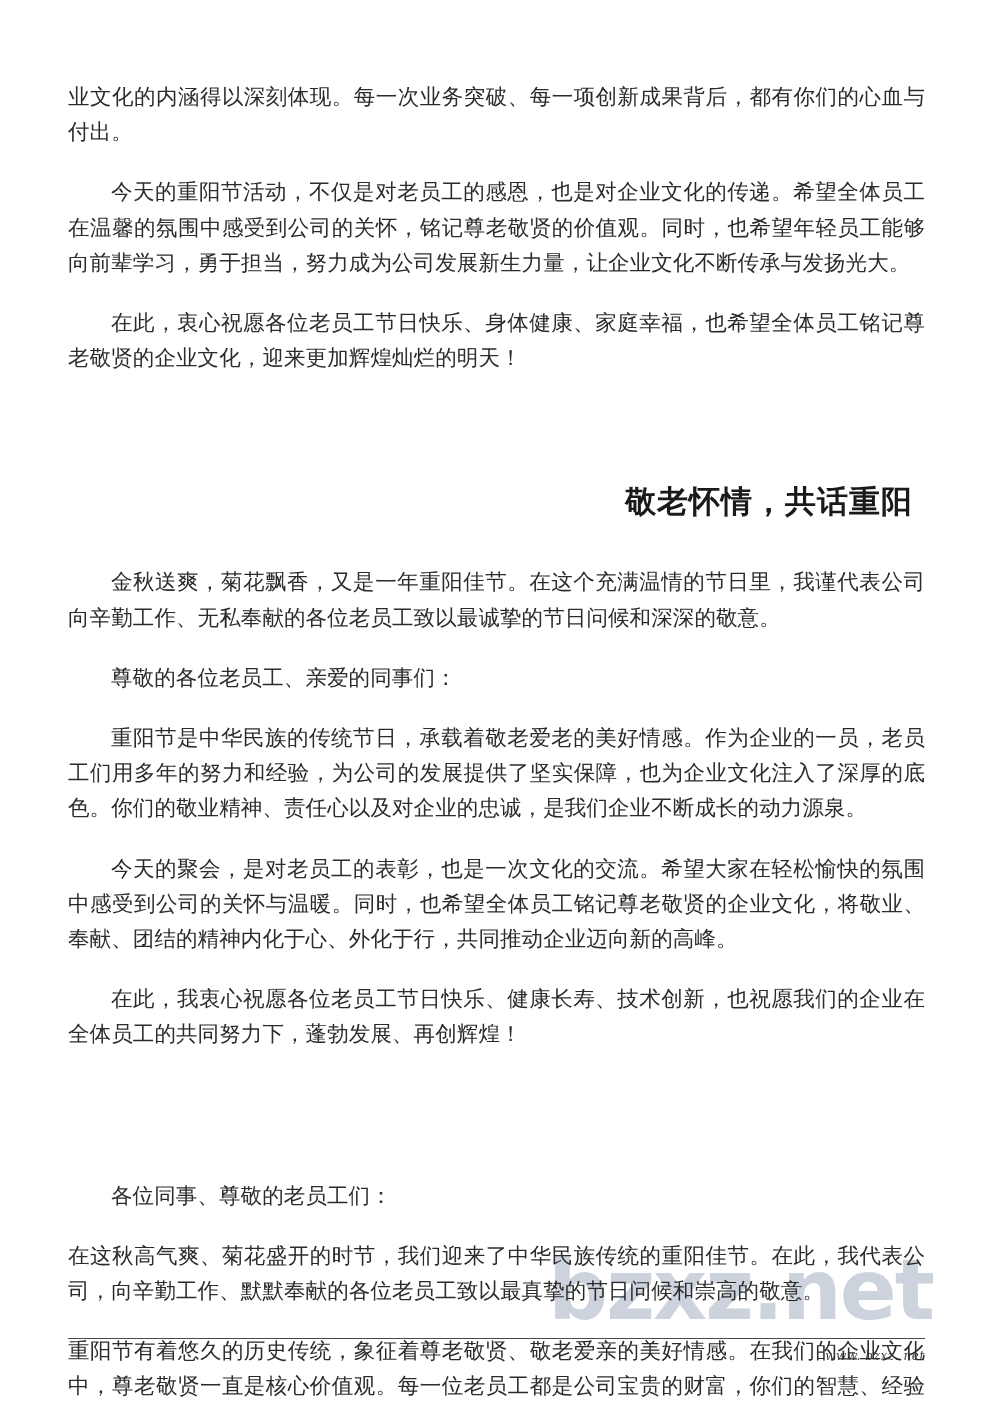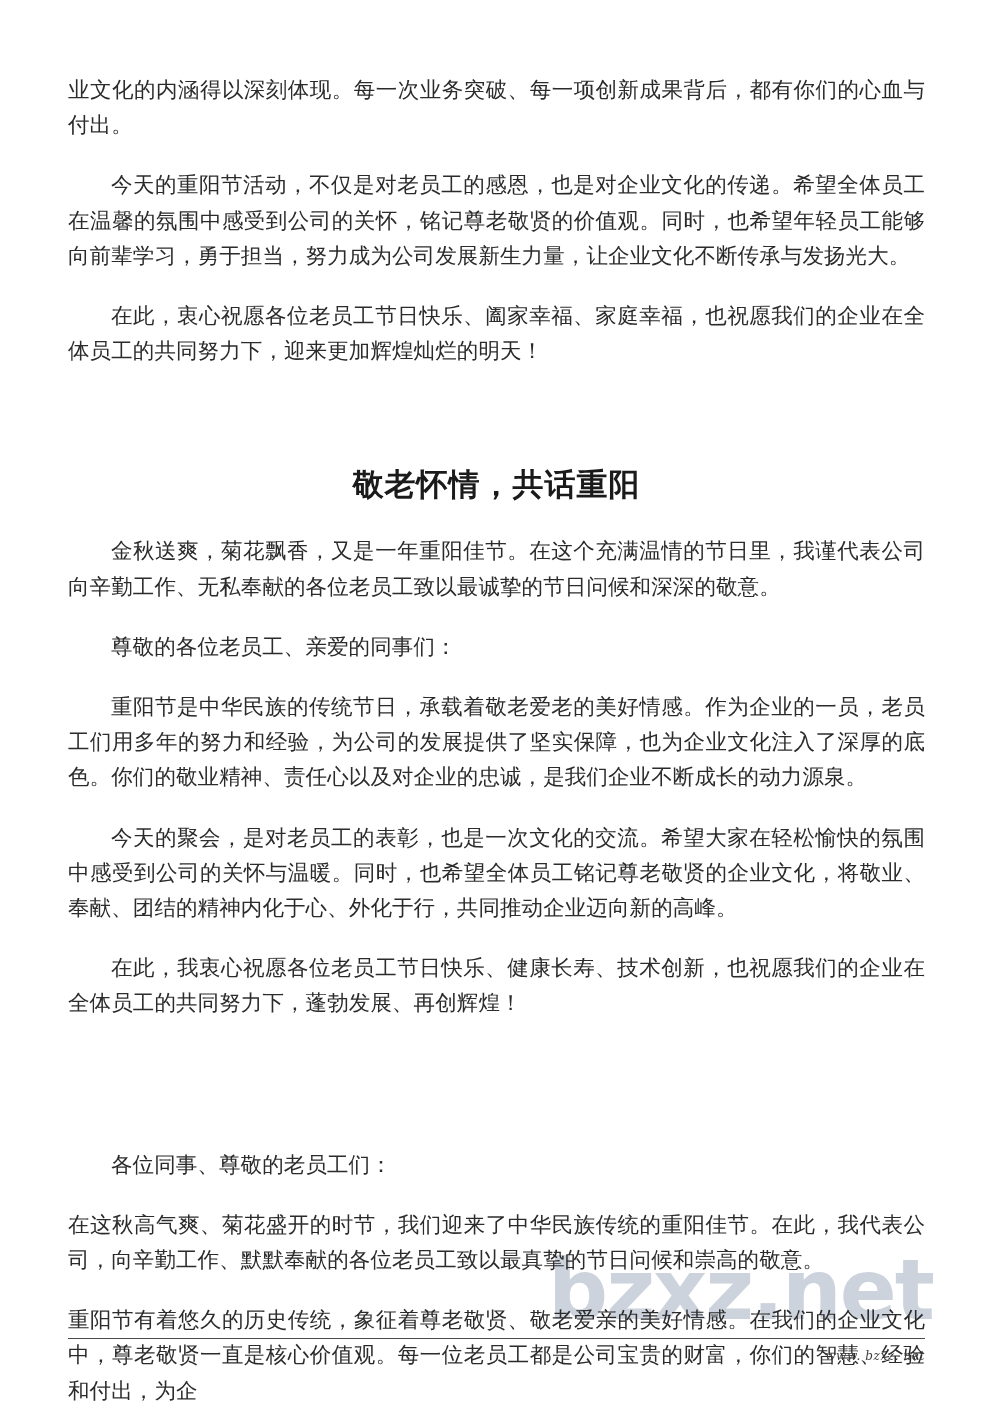--- a/index.html
+++ b/index.html
@@ -60,34 +60,35 @@
     letter-spacing: 0.1px;
   }
   .para + .para {
     margin-top: 25px;
   }
   .indent {
     text-indent: 2em;
   }
   .noindent {
     text-indent: 0;
+    margin-top: 7px;
   }
 
   .spacer-top { height: 72px; }
 
   
   .heading {
-    font-family: Liberation Sans, sans-serif;
+    font-family: Liberation Mono, monospace;
     font-weight: bold;
     font-size: 31px;
     line-height: 44px;
     color: #1a1a1a;
-    text-align: center;
+    text-align: right;
     letter-spacing: 1px;
-    margin: 0;
+    margin: 12px;
   }
 
   .gap-before-heading { height: 95px; }
   .gap-after-heading  { height: 26px; }
   .gap-section        { height: 100px; }
 
   
   .footer-rule {
     position: absolute;
     left: 68px;
@@ -118,21 +119,21 @@
 
   <div class="watermark">bzxz.net</div>
 
   <div class="content">
 
     <div class="spacer-top"></div>
 
     <div>
       <p class="para noindent">业文化的内涵得以深刻体现。每一次业务突破、每一项创新成果背后，都有你们的心血与付出。</p>
       <p class="para indent">今天的重阳节活动，不仅是对老员工的感恩，也是对企业文化的传递。希望全体员工在温馨的氛围中感受到公司的关怀，铭记尊老敬贤的价值观。同时，也希望年轻员工能够向前辈学习，勇于担当，努力成为公司发展新生力量，让企业文化不断传承与发扬光大。</p>
-      <p class="para indent">在此，衷心祝愿各位老员工节日快乐、阖家幸福、家庭幸福，也祝愿我们的企业在全体员工的共同努力下，迎来更加辉煌灿烂的明天！</p>
+      <p class="para indent">在此，衷心祝愿各位老员工节日快乐、身体健康、家庭幸福，也希望全体员工铭记尊老敬贤的企业文化，迎来更加辉煌灿烂的明天！</p>
     </div>
 
     <div class="gap-before-heading"></div>
 
     <div>
       <h1 class="heading">敬老怀情，共话重阳</h1>
       <div class="gap-after-heading"></div>
       <p class="para indent">金秋送爽，菊花飘香，又是一年重阳佳节。在这个充满温情的节日里，我谨代表公司向辛勤工作、无私奉献的各位老员工致以最诚挚的节日问候和深深的敬意。</p>
       <p class="para indent">尊敬的各位老员工、亲爱的同事们：</p>
       <p class="para indent">重阳节是中华民族的传统节日，承载着敬老爱老的美好情感。作为企业的一员，老员工们用多年的努力和经验，为公司的发展提供了坚实保障，也为企业文化注入了深厚的底色。你们的敬业精神、责任心以及对企业的忠诚，是我们企业不断成长的动力源泉。</p>

